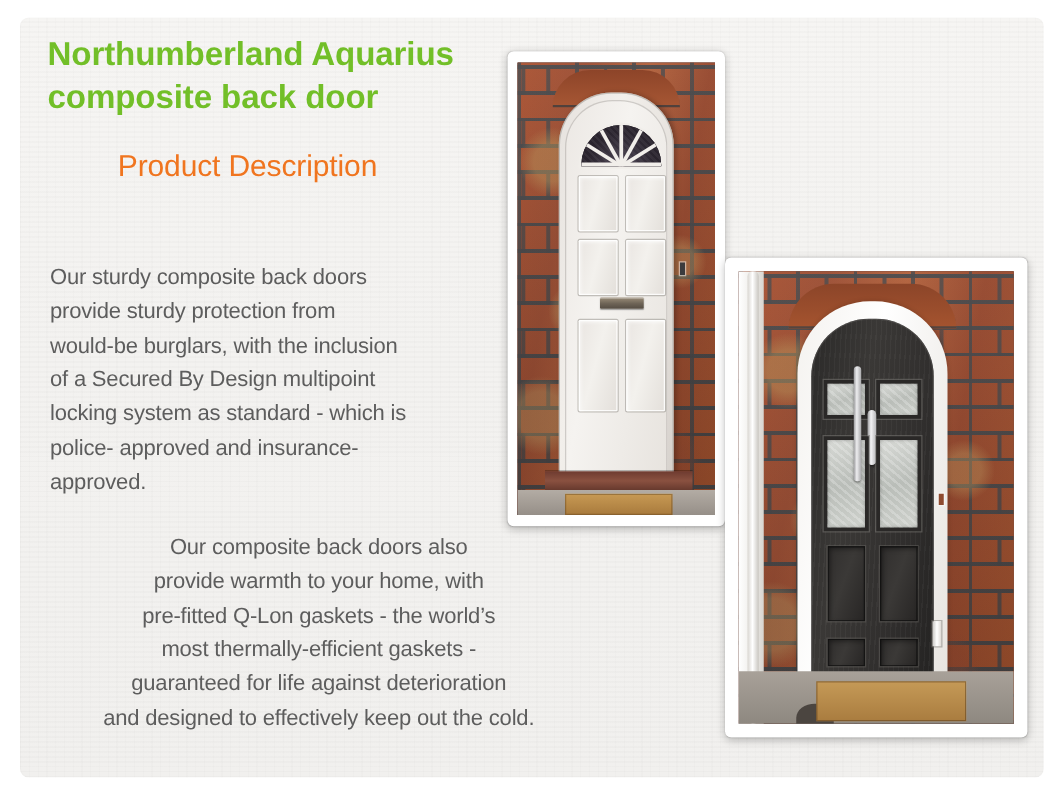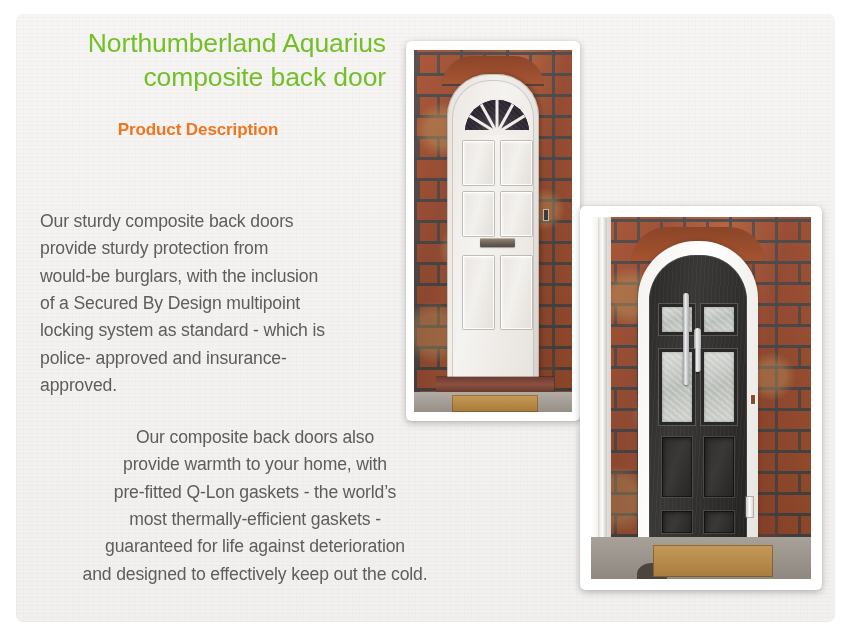--- a/index.html
+++ b/index.html
@@ -51,31 +51,31 @@
   #text-col {
     position: absolute;
     left: 38px; top: 26px;
     width: 360px;
   }
 
   .title {
     color: #72bf28;
     font-size: 26.5px;
     line-height: 1.3;
-    font-weight: 400;
+    font-weight: 700;
     letter-spacing: -0.1px;
     margin: 0;
-    text-align: right;
+    text-align: left;
     width: 348px;
   }
   .subtitle {
     color: #f0751f;
-    font-size: 17px;
+    font-size: 24px;
     line-height: 1.25;
-    font-weight: 700;
+    font-weight: 400;
     margin: 24px 0 0 0;
     text-align: center;
     width: 320px;
     letter-spacing: -0.1px;
   }
   .para {
     color: #5d5d5d;
     font-size: 17.6px;
     line-height: 1.555;
     margin: 0;

